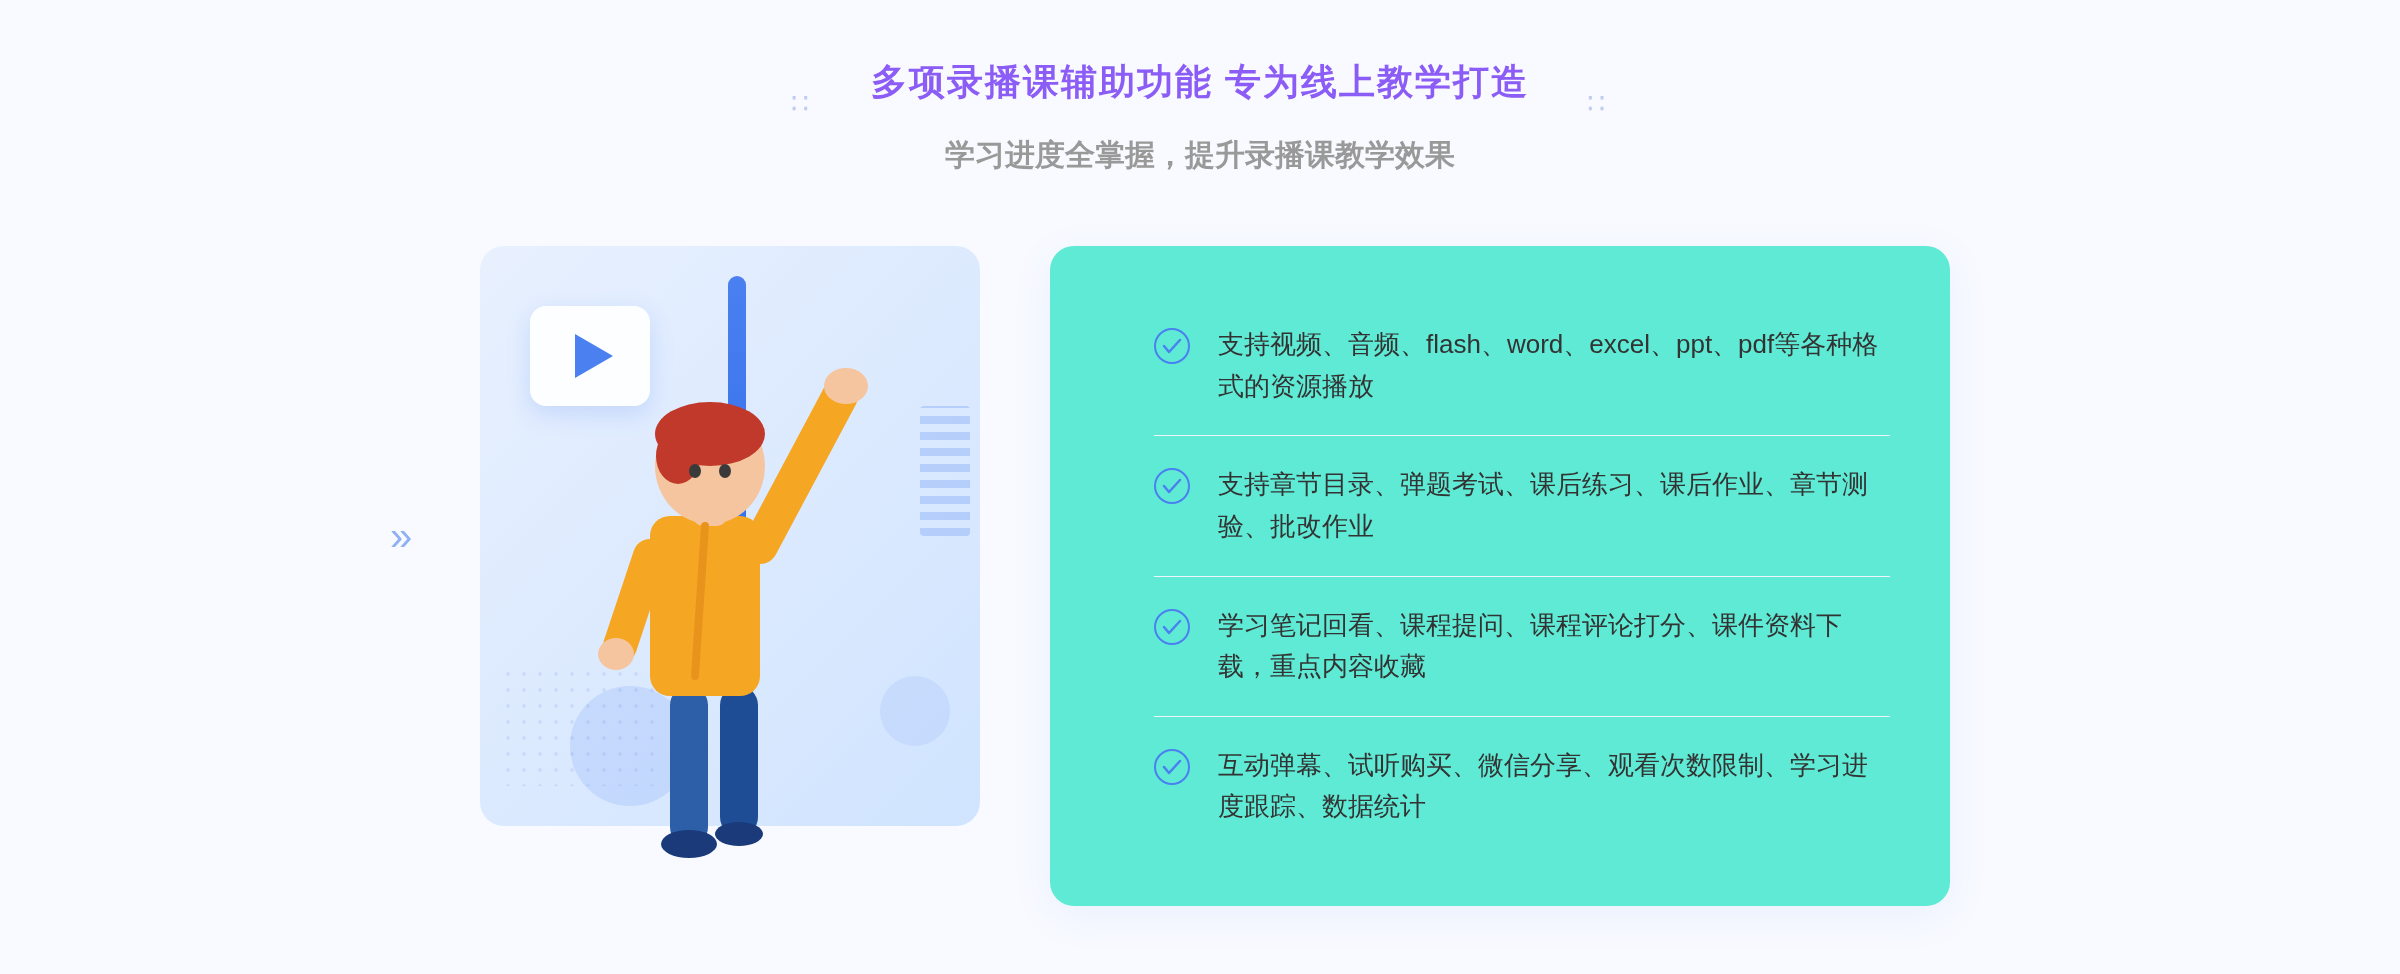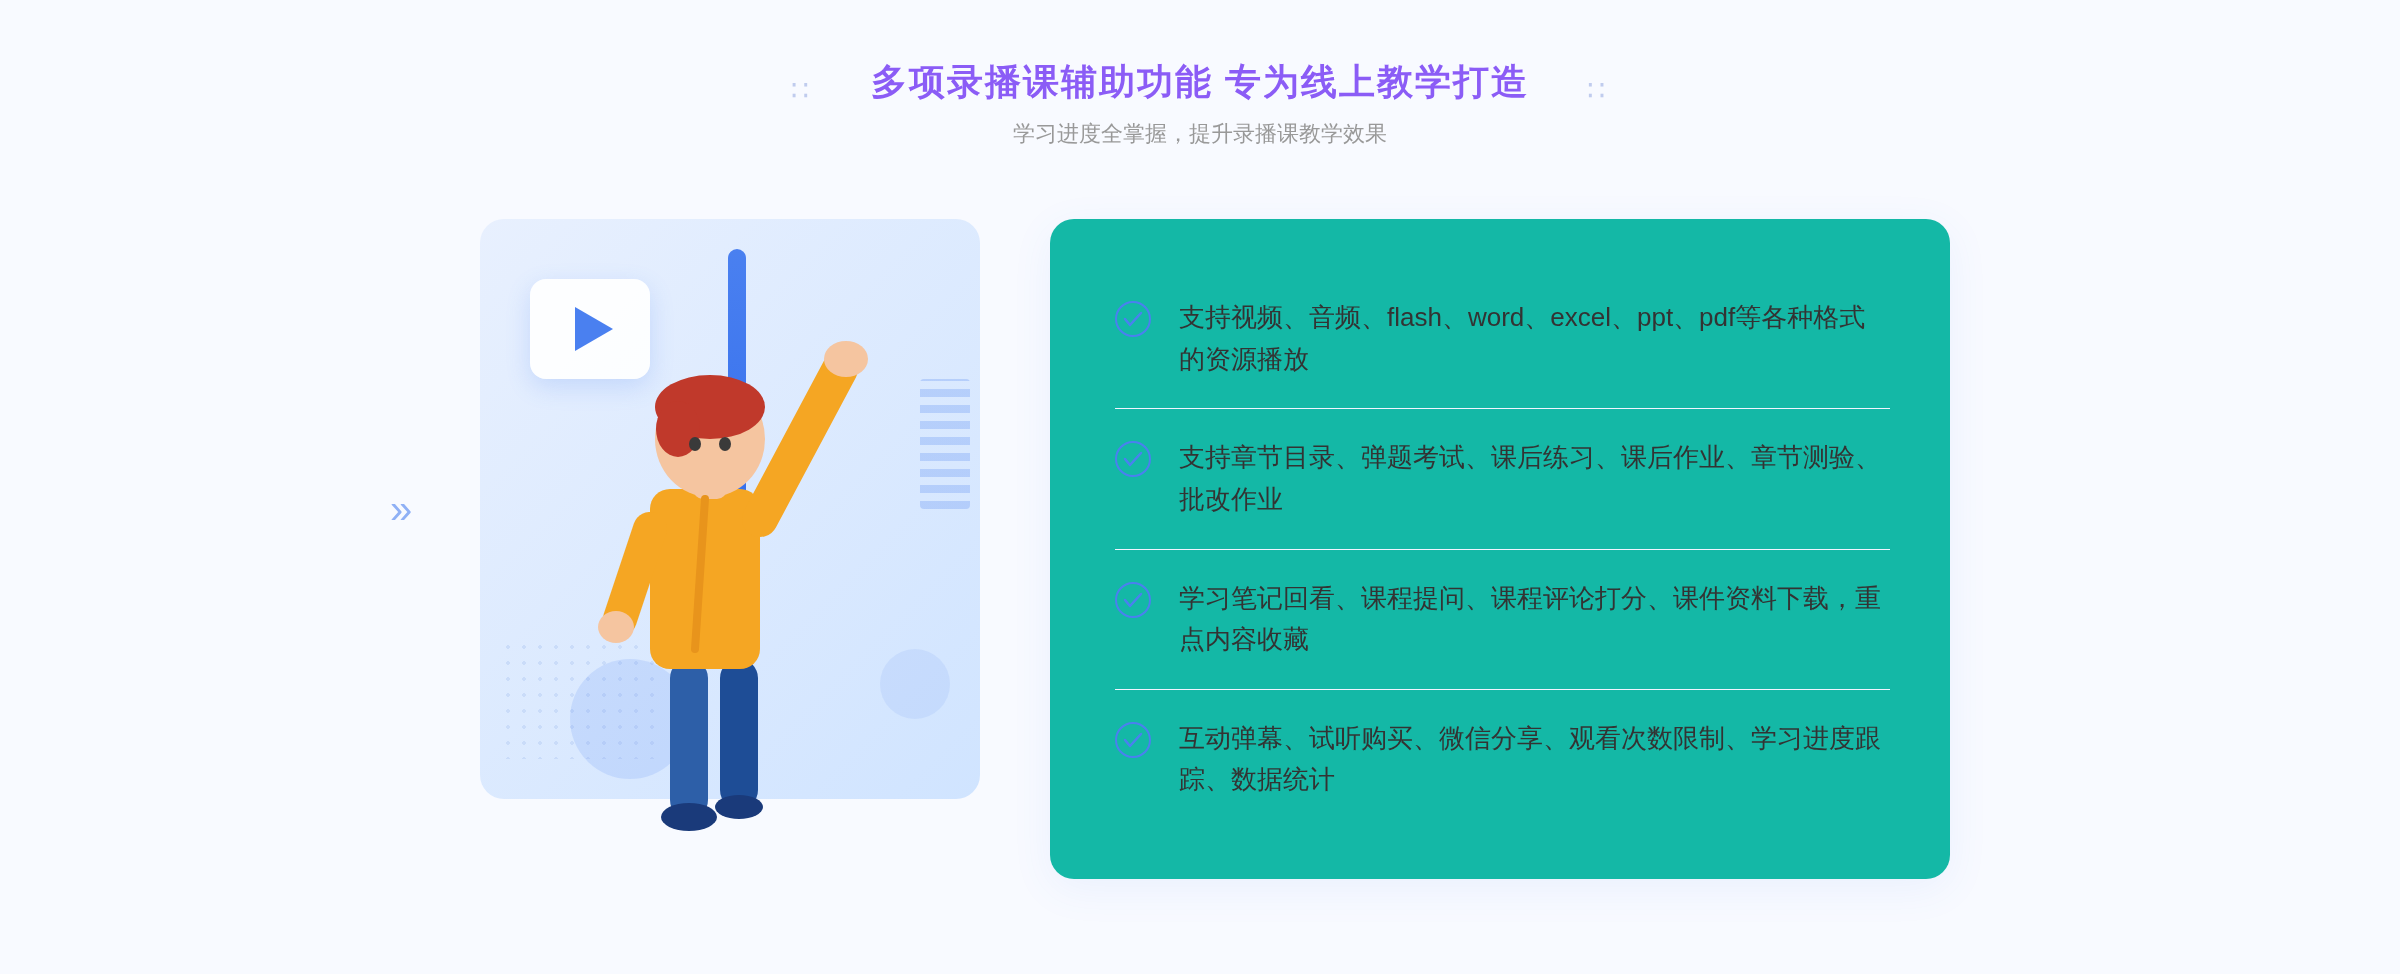--- a/index.html
+++ b/index.html
@@ -53,24 +53,24 @@
 
     .main-title {
       font-size: 36px;
       font-weight: 700;
       color: #8b5cf6;
       letter-spacing: 2px;
       line-height: 1.2;
     }
 
     .sub-title {
-      font-size: 22px;
+      font-size: 30px;
       color: #999;
-      margin-top: 16px;
-      font-weight: 400;
+      margin-top: 32px;
+      font-weight: 700;
     }
 
     
     .content-area {
       display: flex;
       align-items: flex-start;
       width: 1500px;
       margin: 0 auto;
       position: relative;
     }
@@ -196,23 +196,23 @@
       position: absolute;
       bottom: 0;
       left: 80px;
       width: 360px;
       height: 580px;
     }
 
     
     .right-panel {
       flex: 1;
-      background: #14b8a6;
+      background: #5eead4;
       border-radius: 24px;
-      padding: 50px 60px 50px 65px;
+      padding: 50px 60px 50px 104px;
       margin-left: 20px;
       margin-top: 40px;
       box-shadow: 0 10px 40px rgba(74, 128, 240, 0.08);
       min-height: 580px;
     }
 
     .feature-item {
       display: flex;
       align-items: flex-start;
       padding: 28px 0;

